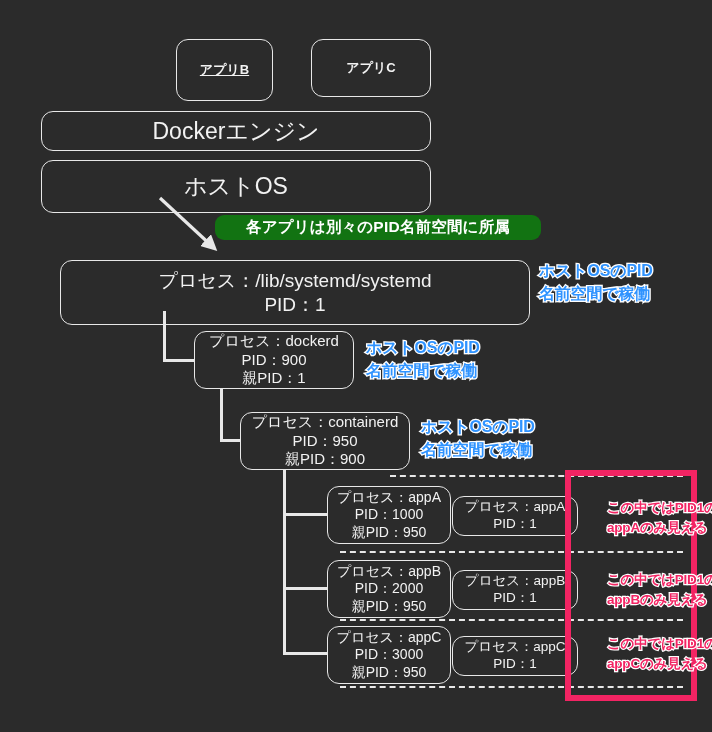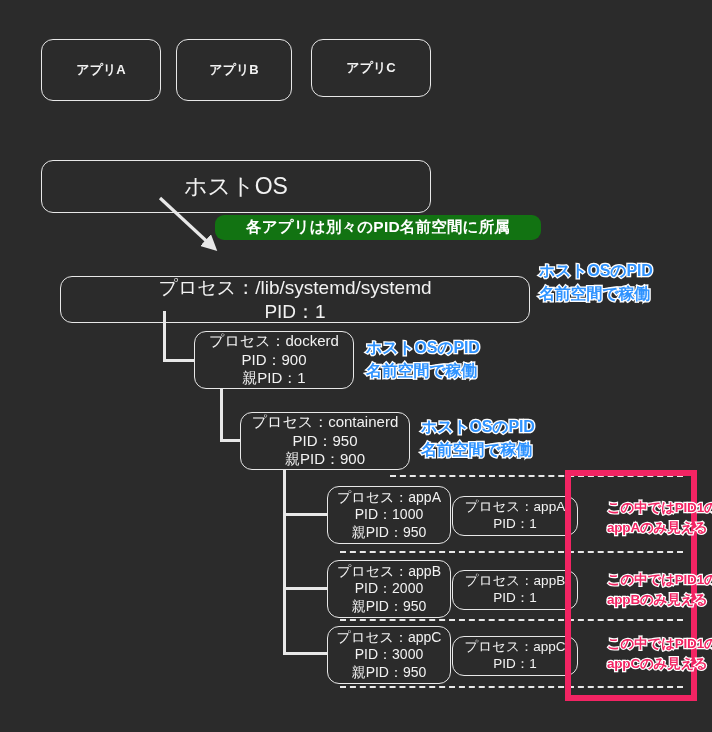--- a/index.html
+++ b/index.html
@@ -113,49 +113,49 @@
     width: 90px;
     height: 75px;
     pointer-events: none;
   }
 </style>
 </head>
 <body>
 
 <div id="canvas">
 
-  <div class="box app-box" style="left:41px; top:39px; width:120px; height:62px;">
-    <span>アプリA</span>
-  </div>
-  <div class="box app-box" style="left:176px; top:39px; width:116px; height:62px;">
+  <div class="box app-box" style="left:176px; top:39px; width:97px; height:62px;text-decoration:underline;">
     <span>アプリB</span>
   </div>
   <div class="box app-box" style="left:311px; top:39px; width:120px; height:58px;">
     <span>アプリC</span>
   </div>
 
+  <div class="box layer-box" style="left:41px; top:111px; width:390px; height:40px;">
+    <span>Dockerエンジン</span>
+  </div>
 
   <div class="box layer-box" style="left:41px; top:160px; width:390px; height:53px;">
     <span>ホストOS</span>
   </div>
 
   <svg id="host-arrow" viewBox="0 0 90 75" xmlns="http://www.w3.org/2000/svg">
     <defs>
       <marker id="arrowhead" markerWidth="5" markerHeight="5" refX="3.6" refY="2.5" orient="auto">
         <polygon points="0,0 5,2.5 0,5" fill="#e8e8e8"></polygon>
       </marker>
     </defs>
     <line x1="12" y1="8" x2="66" y2="58" stroke="#e8e8e8" stroke-width="3.2" marker-end="url(#arrowhead)"></line>
   </svg>
 
   <div id="ns-banner" style="left:215px; top:215px; width:326px; height:25px;border-radius:9px;">
     <span>各アプリは別々のPID名前空間に所属</span>
   </div>
 
-  <div class="box proc-box" style="left:60px; top:276px; width:470px; height:47px; font-size:19px;">
+  <div class="box proc-box" style="left:60px; top:260px; width:470px; height:65px; font-size:19px;">
     <span class="proc-line">プロセス：/lib/systemd/systemd</span>
     <span class="proc-line">PID：1</span>
   </div>
 
   <div class="blue-note" style="left:539px; top:259px;">
     <div>ホストOSのPID</div>
     <div>名前空間で稼働</div>
   </div>
 
   <div class="conn" style="left:163px; top:311px; width:3px; height:50px;"></div>

